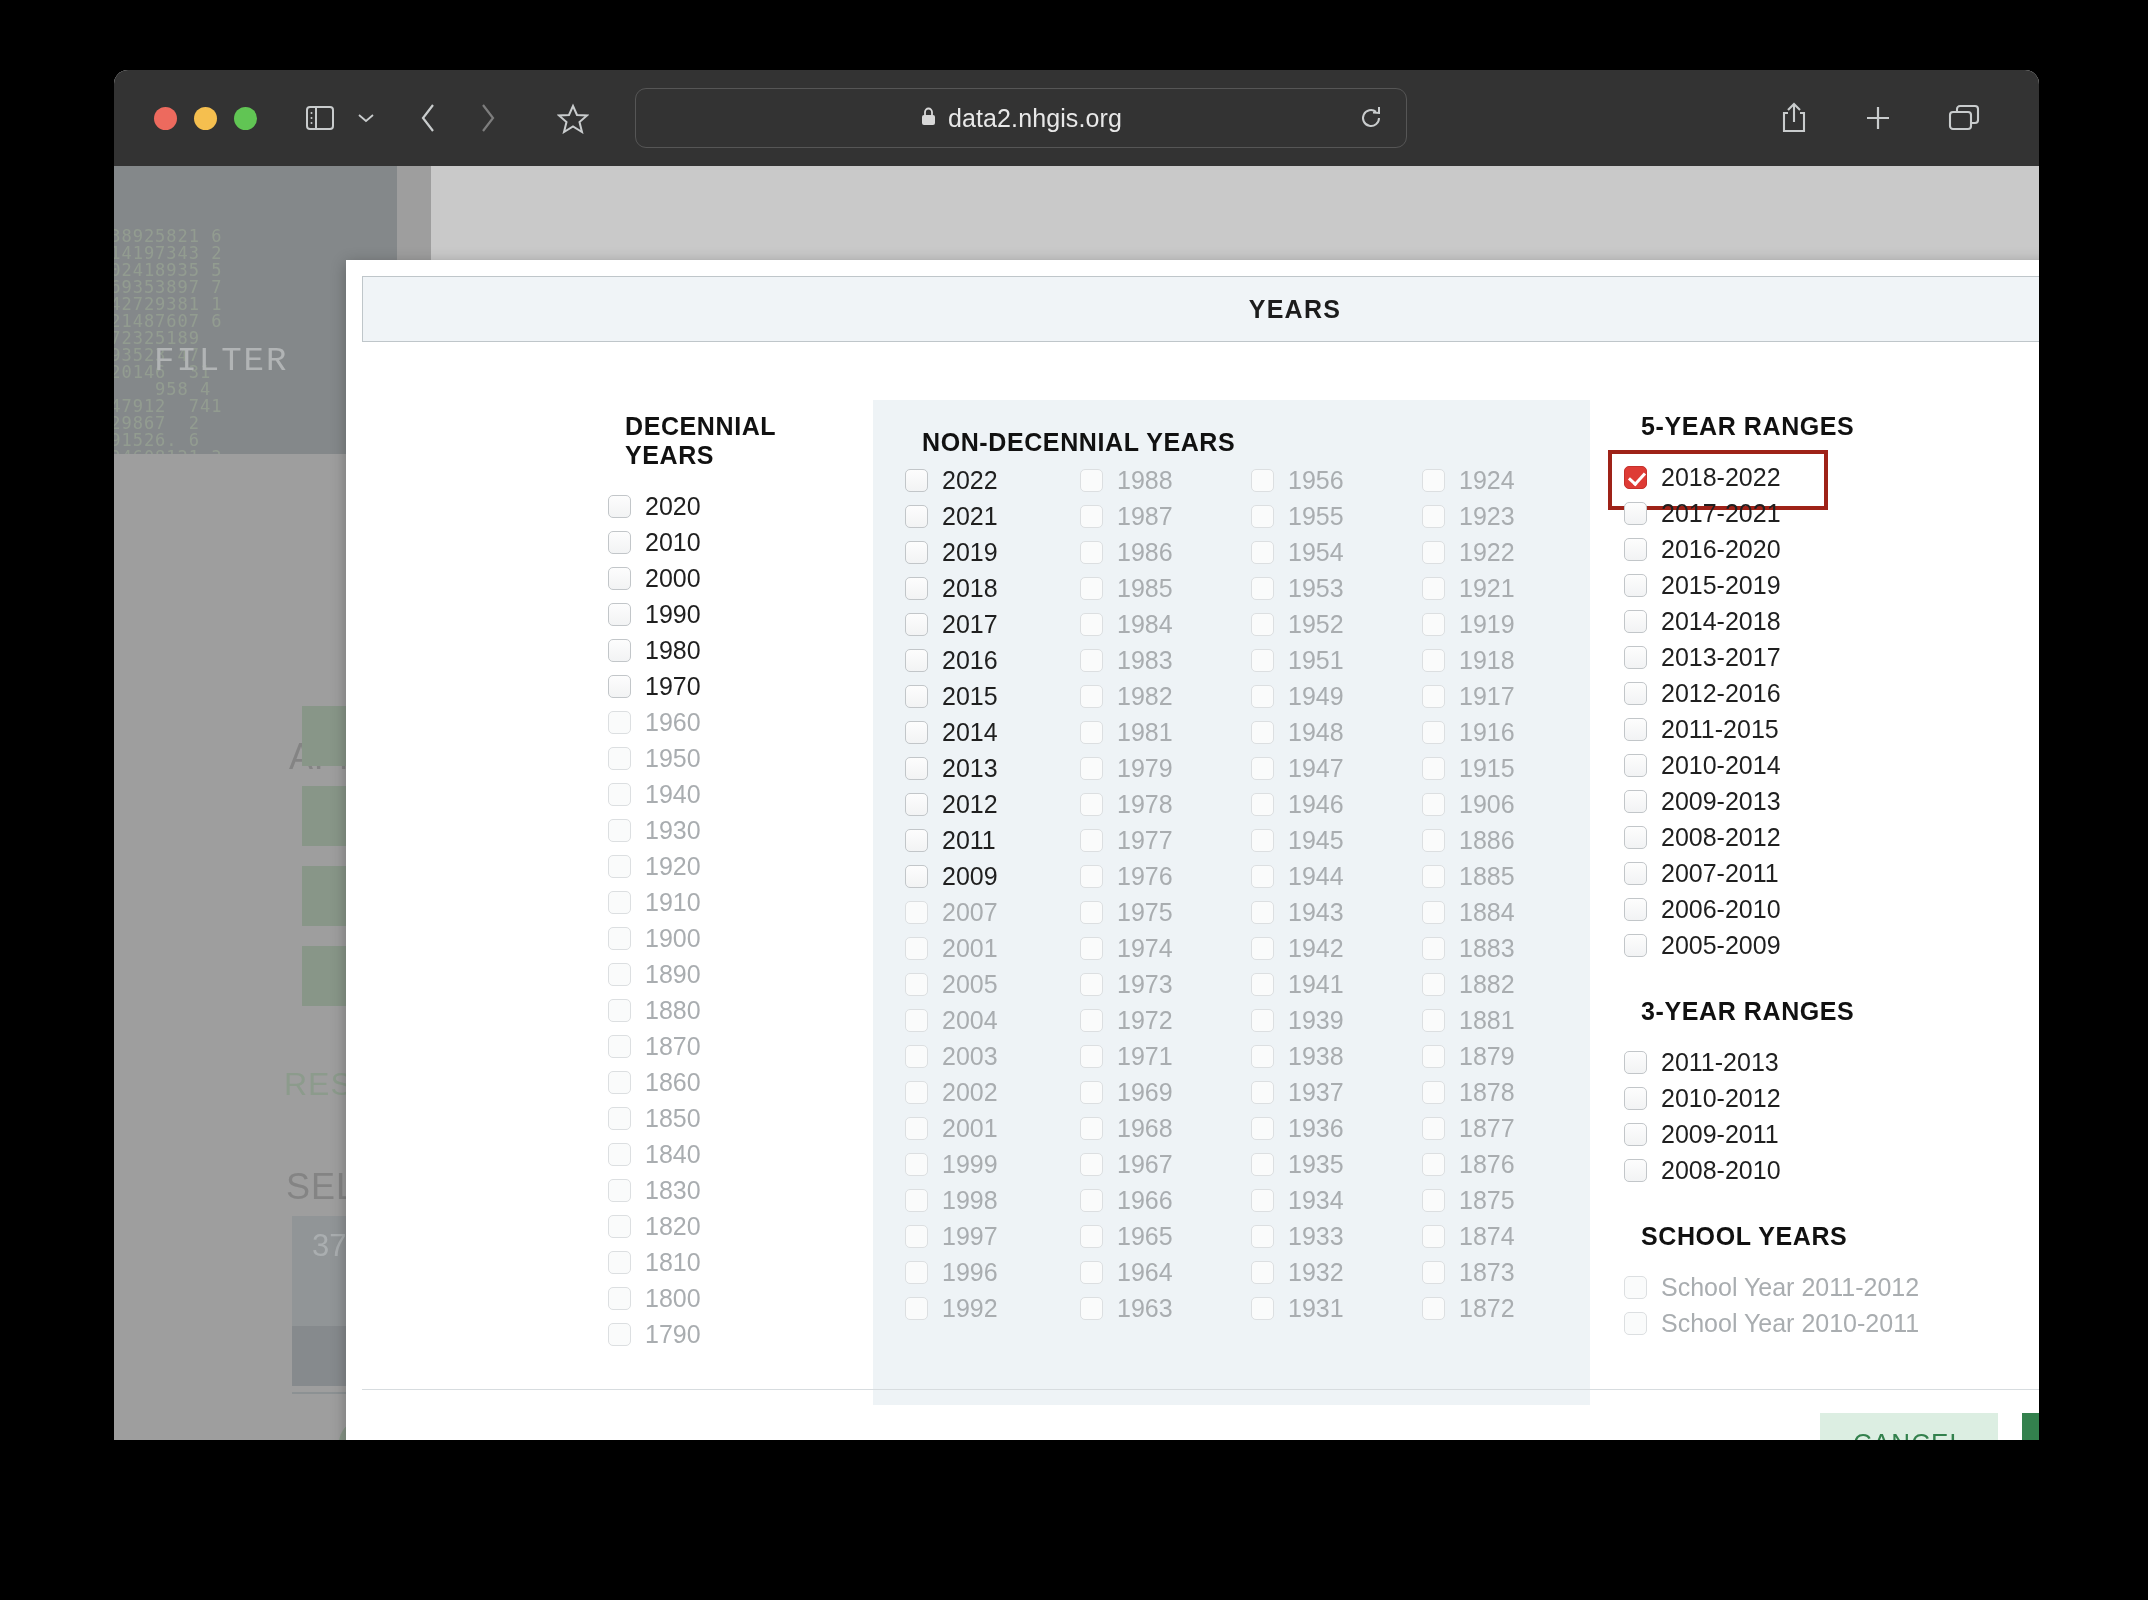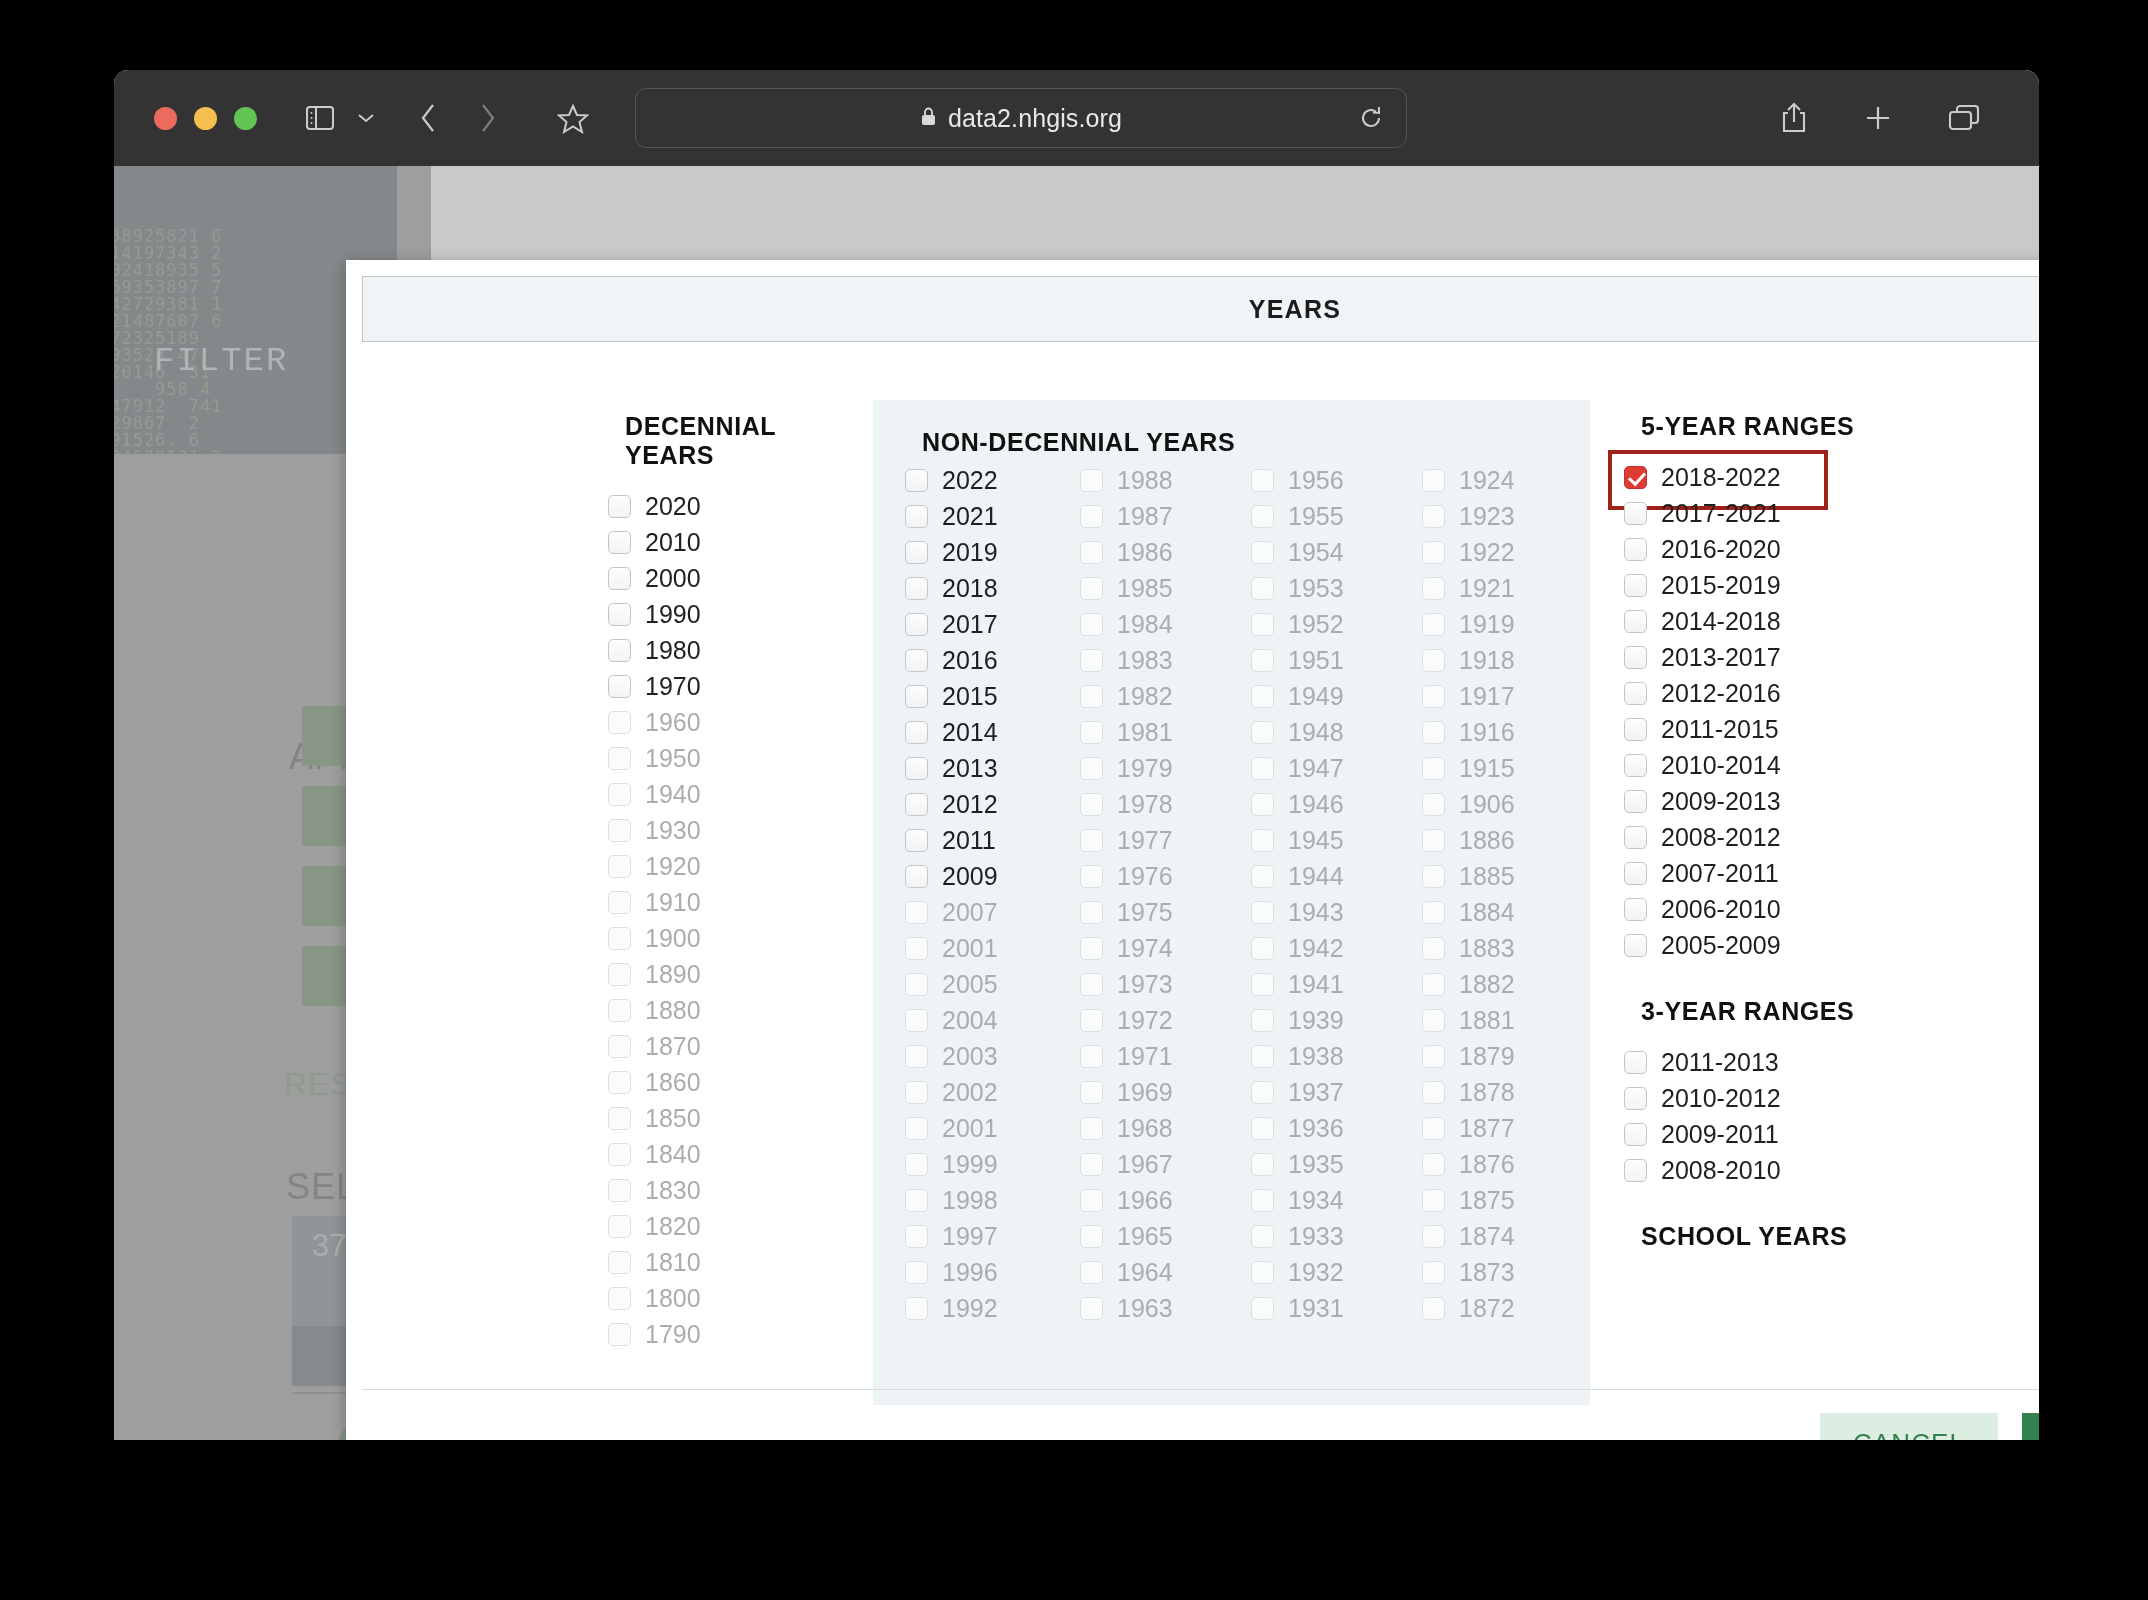--- a/index.html
+++ b/index.html
@@ -1082,20 +1082,34 @@
               </div>
               <div class="hl-wrap">
                 <div class="opt">
                   <span class="cbx"></span>
                   <span class="lbl">2008-2010</span>
                 </div>
               </div>
             </div>
 
           <div class="sec-title pad">SCHOOL YEARS</div>
+          <div>
+              <div class="hl-wrap">
+                <div class="opt dim">
+                  <span class="cbx"></span>
+                  <span class="lbl">School Year 2011-2012</span>
+                </div>
+              </div>
+              <div class="hl-wrap">
+                <div class="opt dim">
+                  <span class="cbx"></span>
+                  <span class="lbl">School Year 2010-2011</span>
+                </div>
+              </div>
+            </div>
         </div>
       </div>
 
       <div class="footer">
         <button class="btn btn-cancel">CANCEL</button>
         <button class="btn btn-submit">SUBMIT</button>
       </div>
     </div>
 
   </div>

